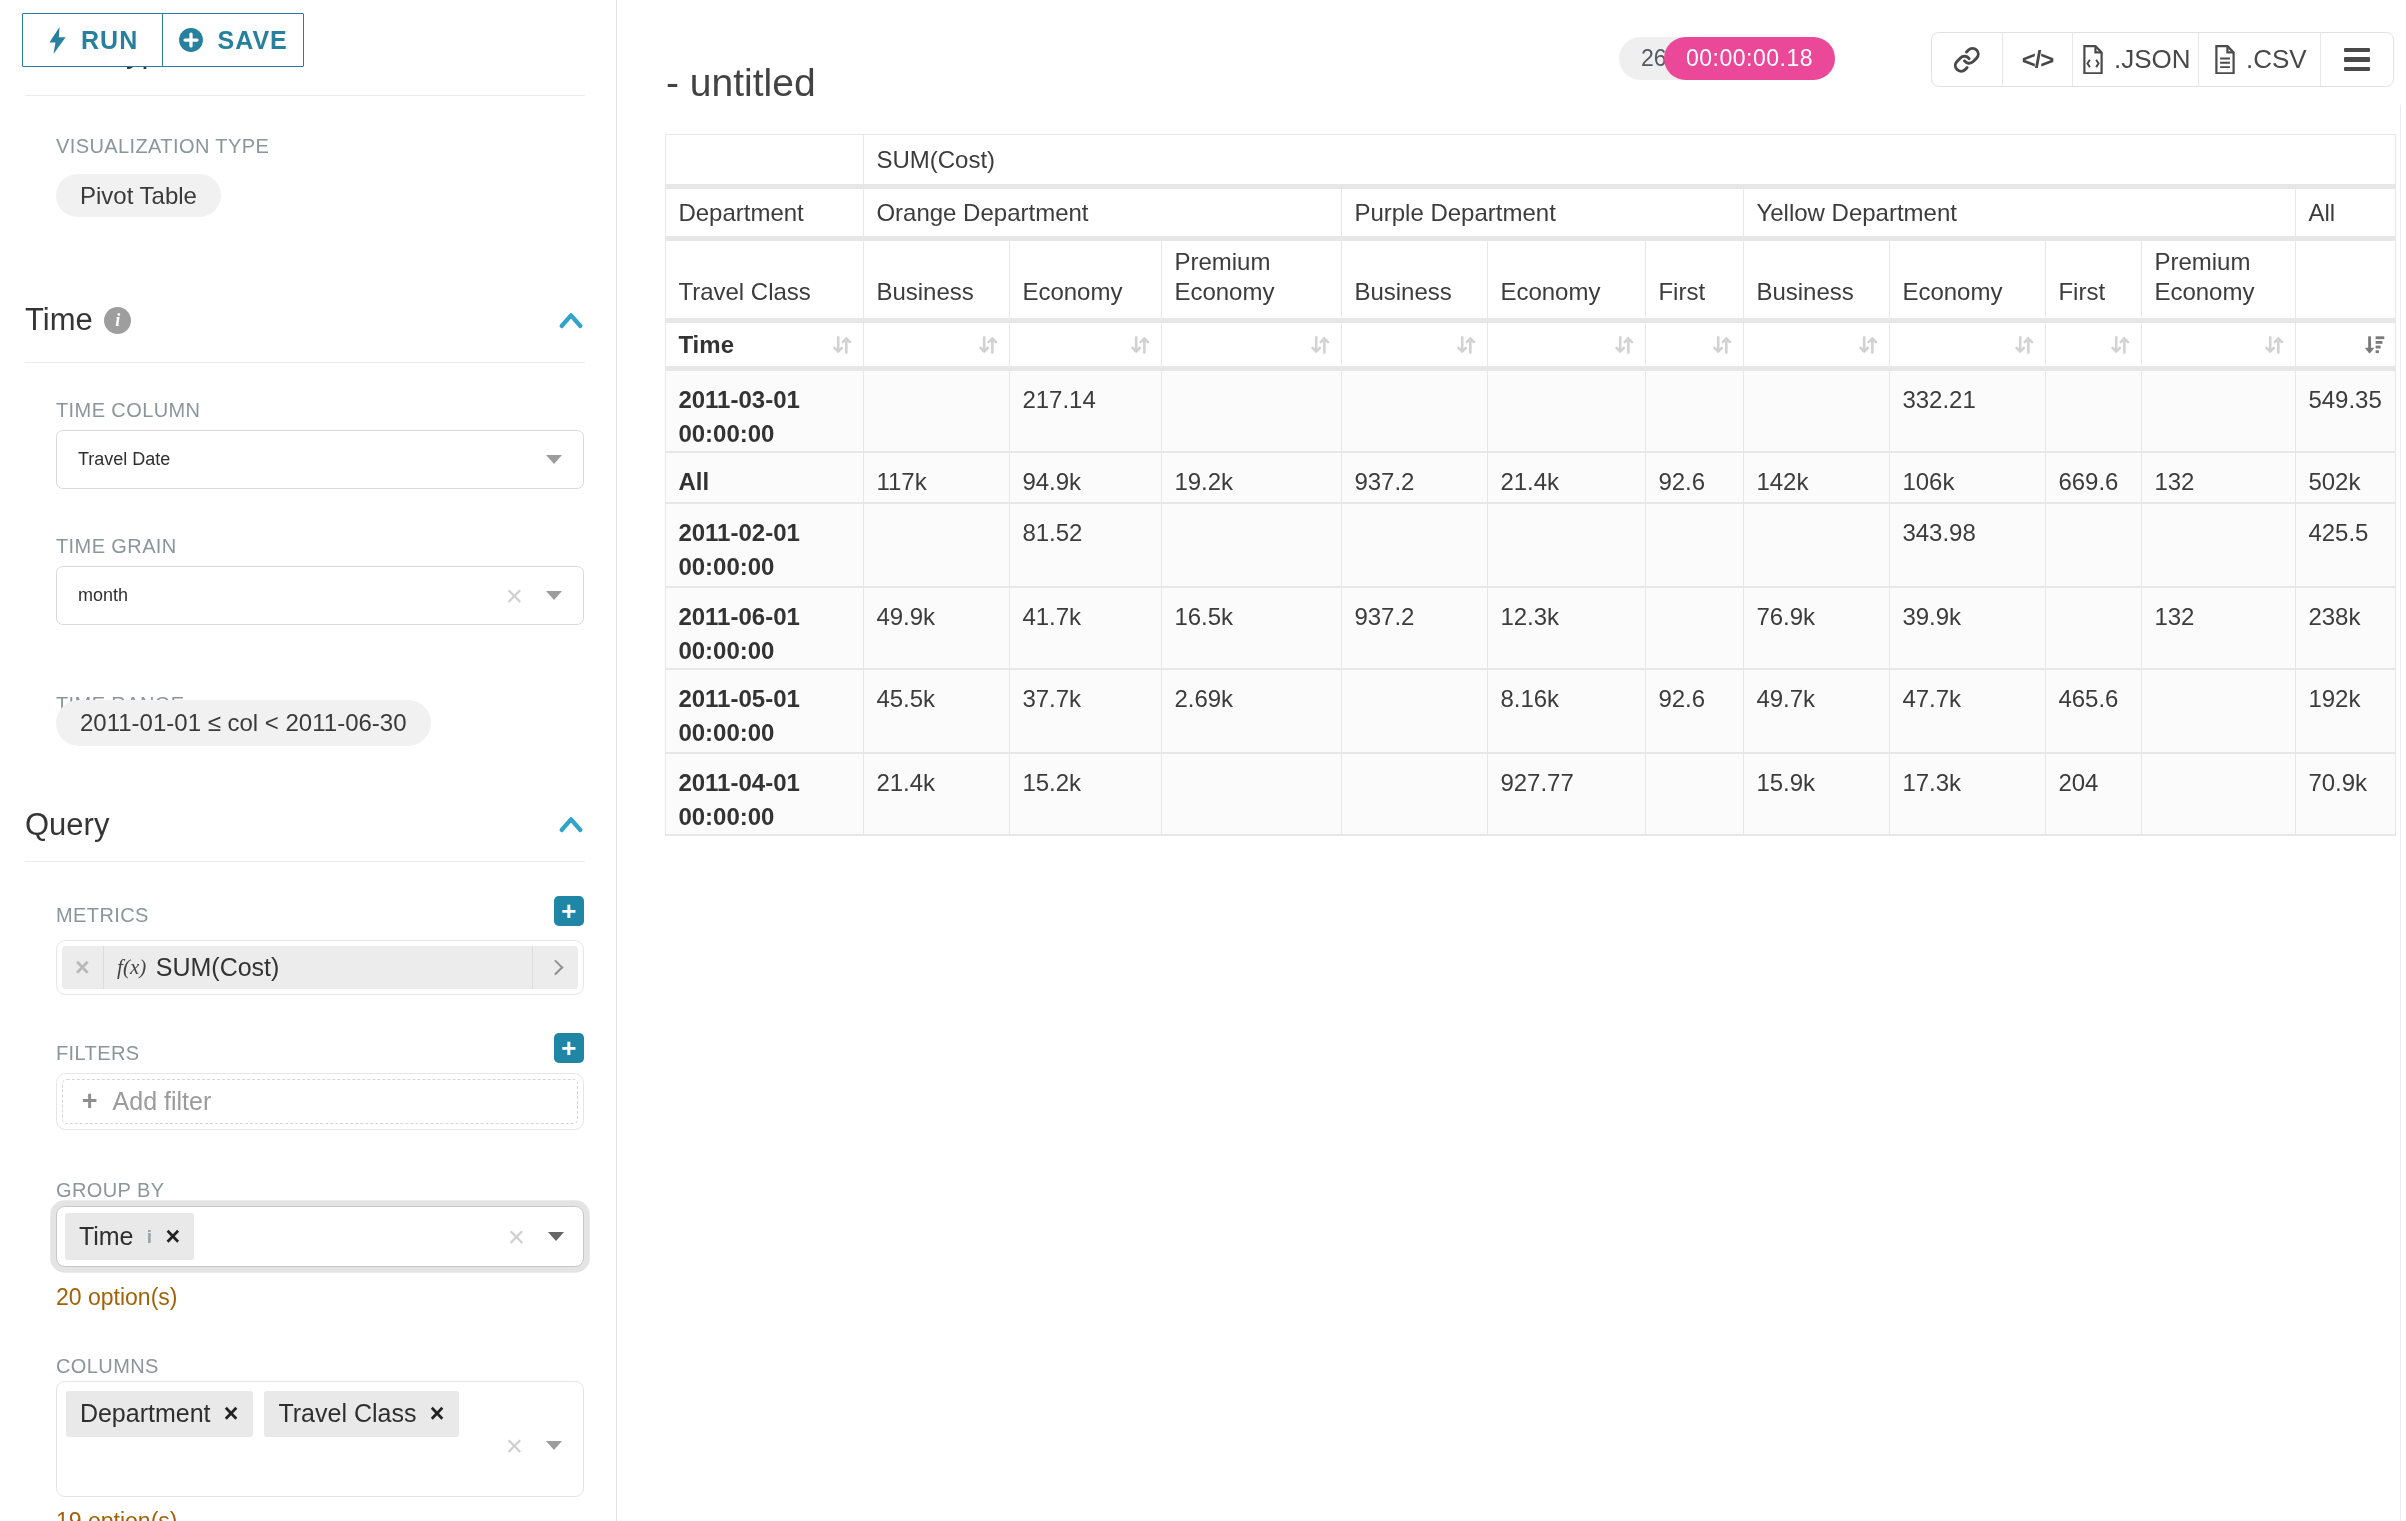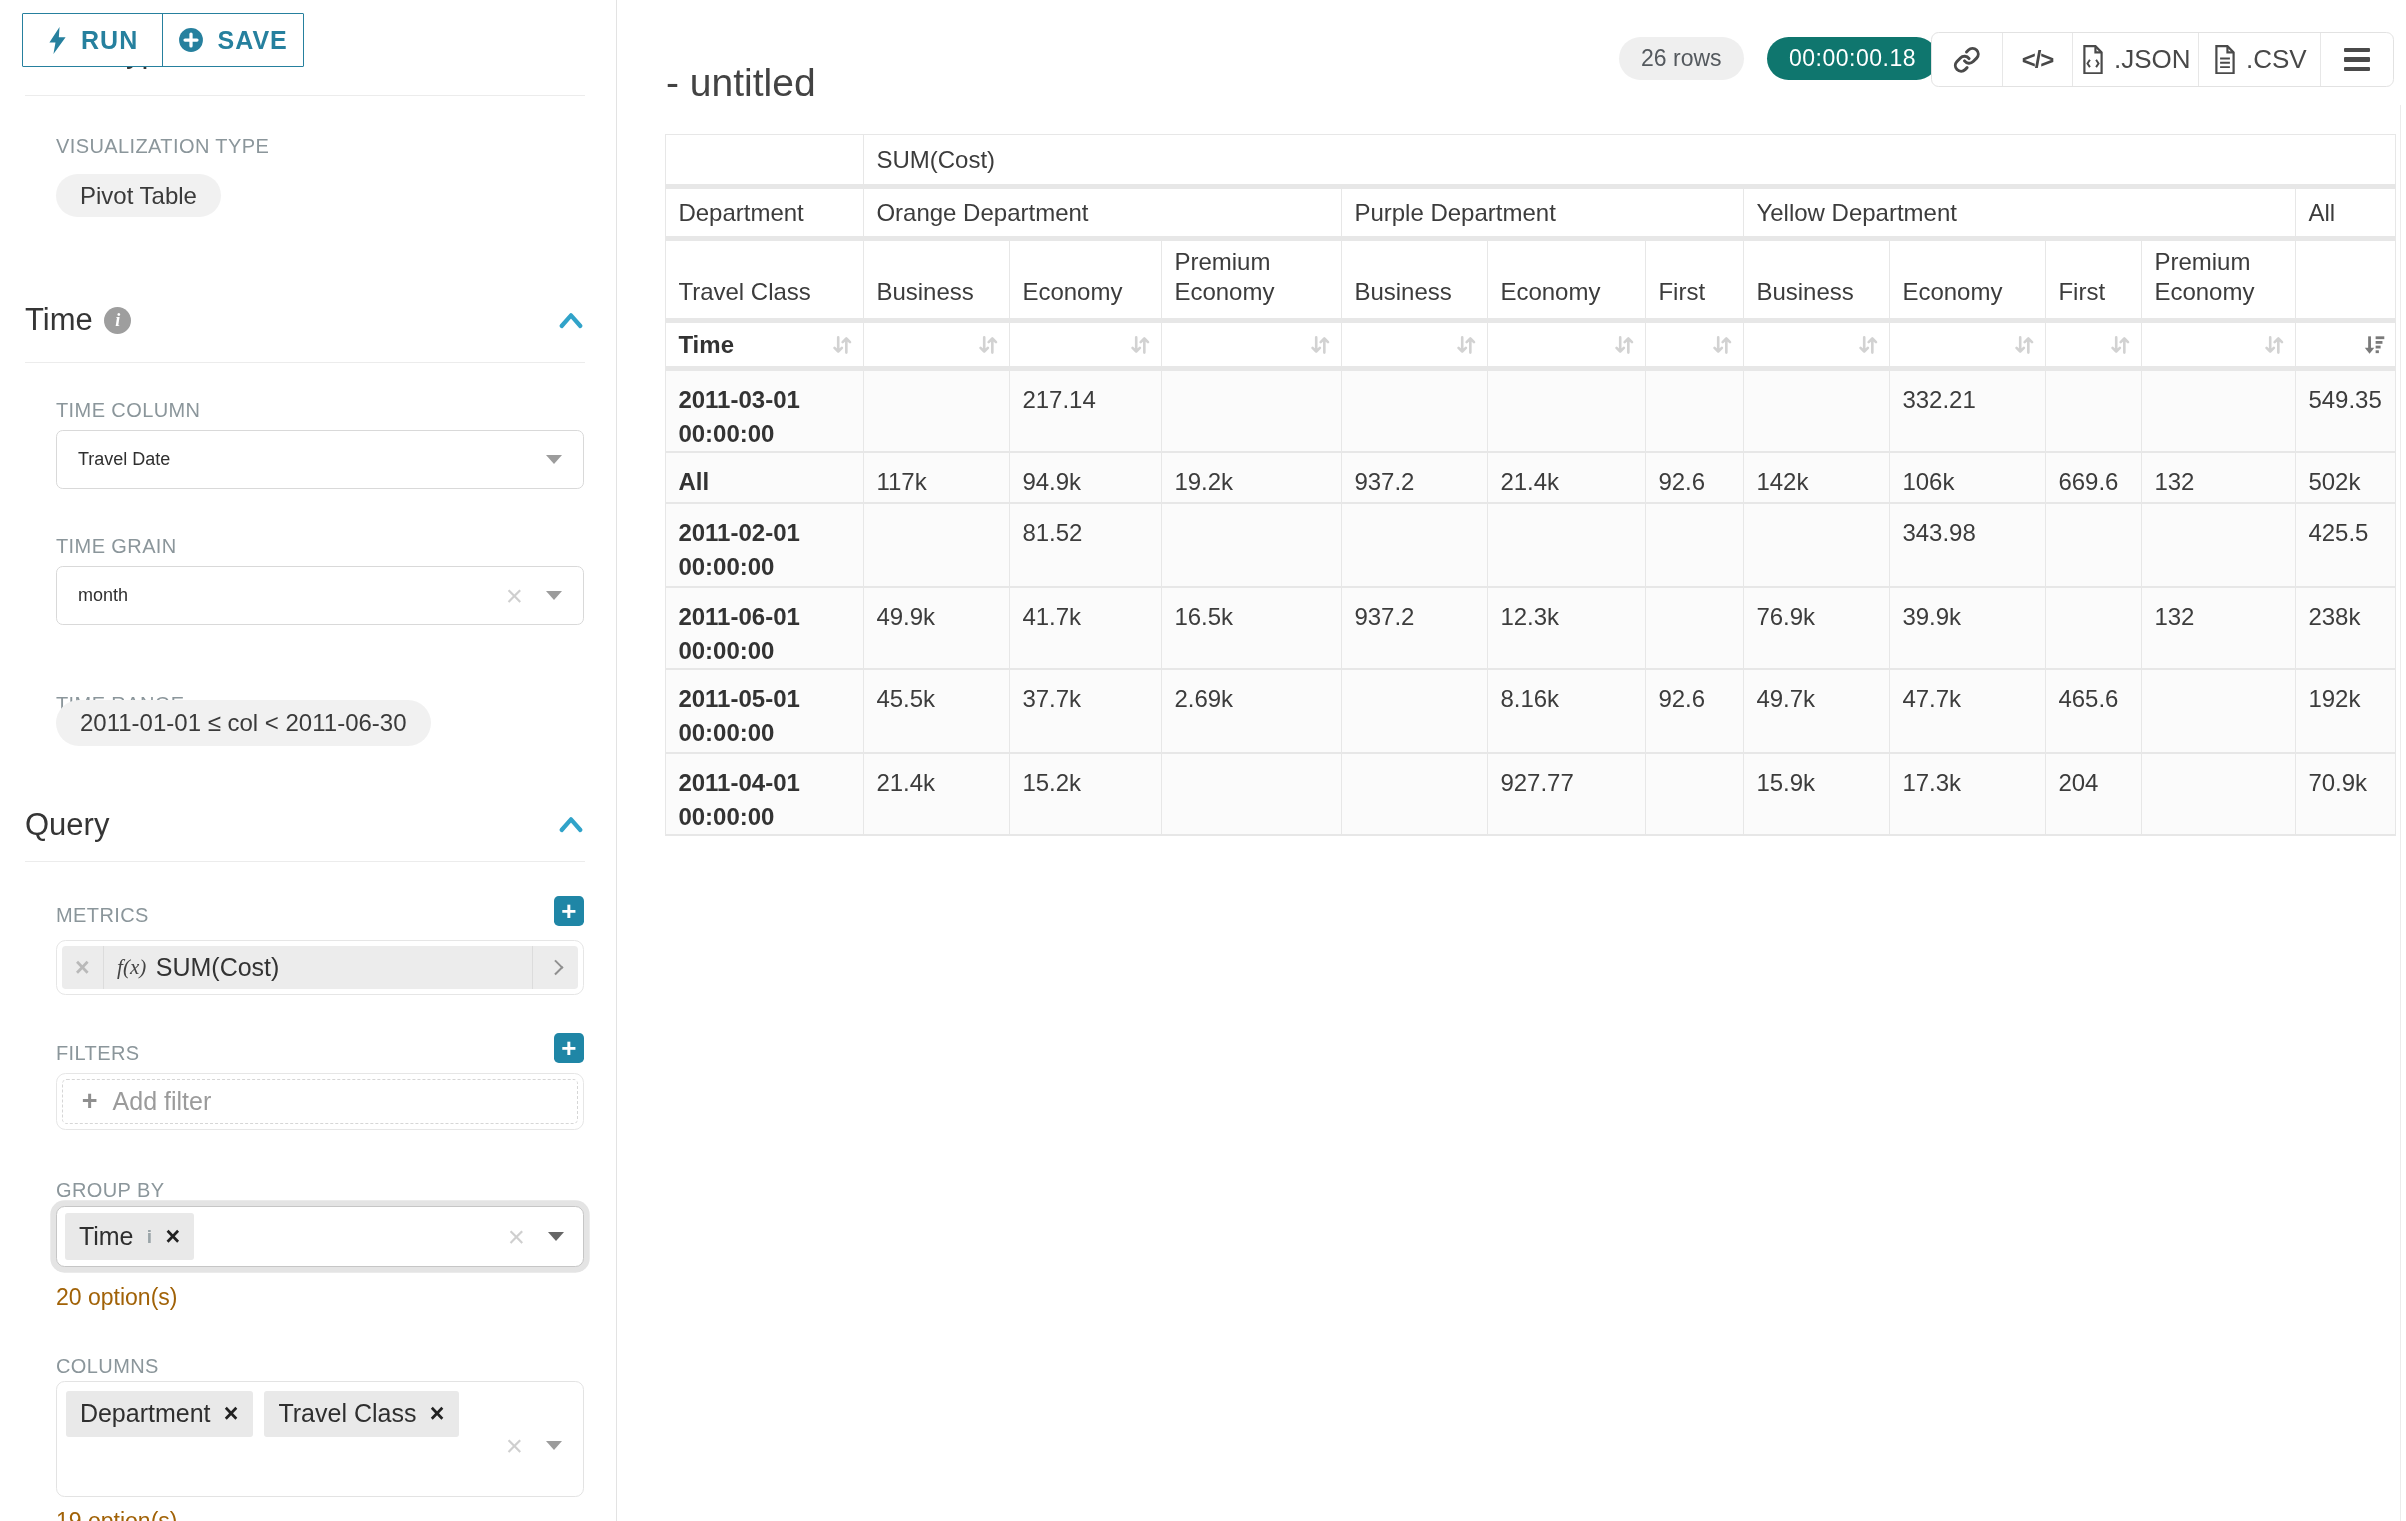--- a/index.html
+++ b/index.html
@@ -54,21 +54,21 @@
   .opt-count { position:absolute; left:56px; font-size:23px; color:#a16207; }
 
   .columns-ctl { position:absolute; left:56px; top:1381px; width:528px; height:116px; background:#fff; border:1.9px solid #e3e3e3; border-radius:8.6px; padding:8.6px 19px 8.6px 8.6px; }
   .columns-ctl .chips { display:flex; gap:11.4px; }
   .columns-ctl .ctl-right { position:absolute; right:21px; top:49px; }
 
   
   .main-title { position:absolute; left:666px; top:31px; font-size:39px; font-weight:400; color:#434343;margin-top:30px; }
   .badge { position:absolute; height:43px; display:inline-flex; align-items:center; border-radius:22px; padding:0 22px; font-size:23px; }
   .rows-badge { left:1619px; top:37px; background:#efefef; color:#54595e; }
-  .timer-badge { left:1767px; top:37px; background:#0f766e; color:#fff; letter-spacing:0.5px; }
+  .timer-badge { left:1664px; top:37px; background:#ec4899; color:#fff; letter-spacing:0.5px; }
   .export-group { position:absolute; left:1931px; top:32px; width:463px; height:55px; background:#fff; border:1.9px solid #e2e2e2; border-radius:7.6px; display:flex; align-items:stretch; overflow:hidden; }
   .export-group .seg { display:flex; align-items:center; justify-content:center; gap:7.6px; color:#484848; font-size:26px; cursor:pointer; }
   .export-group .seg + .seg { border-left:1.9px solid #e7e7e7; }
   .seg.s-link { width:70px; } .seg.s-code { width:70px; } .seg.s-json { width:126px; } .seg.s-csv { width:122px; } .seg.s-menu { flex:1; }
   .code-glyph { font-size:24px; font-weight:600; letter-spacing:-1px; }
   .hamburger { display:flex; flex-direction:column; gap:4.8px; }
   .hamburger span { display:block; width:26px; height:4.8px; background:#4a4a4a; border-radius:1px; }
 
   
   .pivot-wrap { position:absolute; left:665px; top:134px; }

